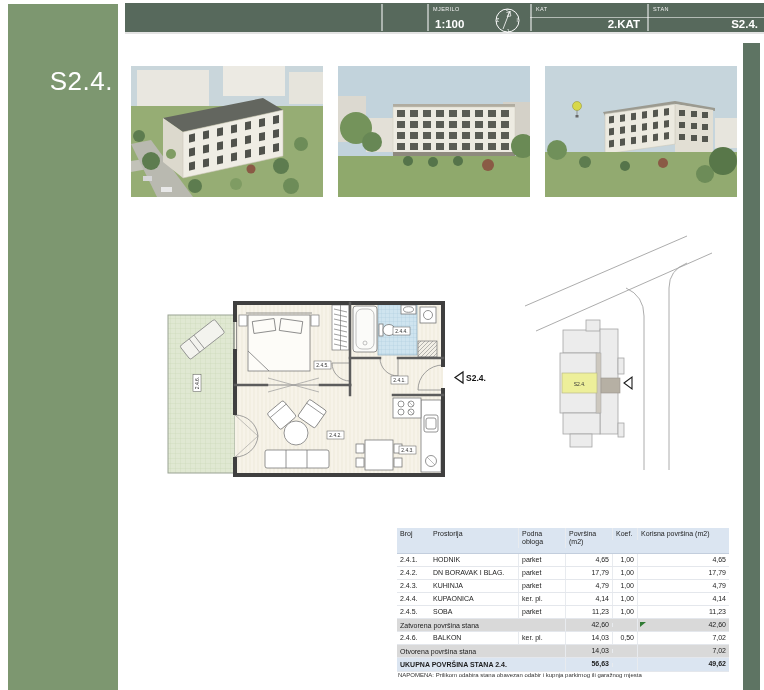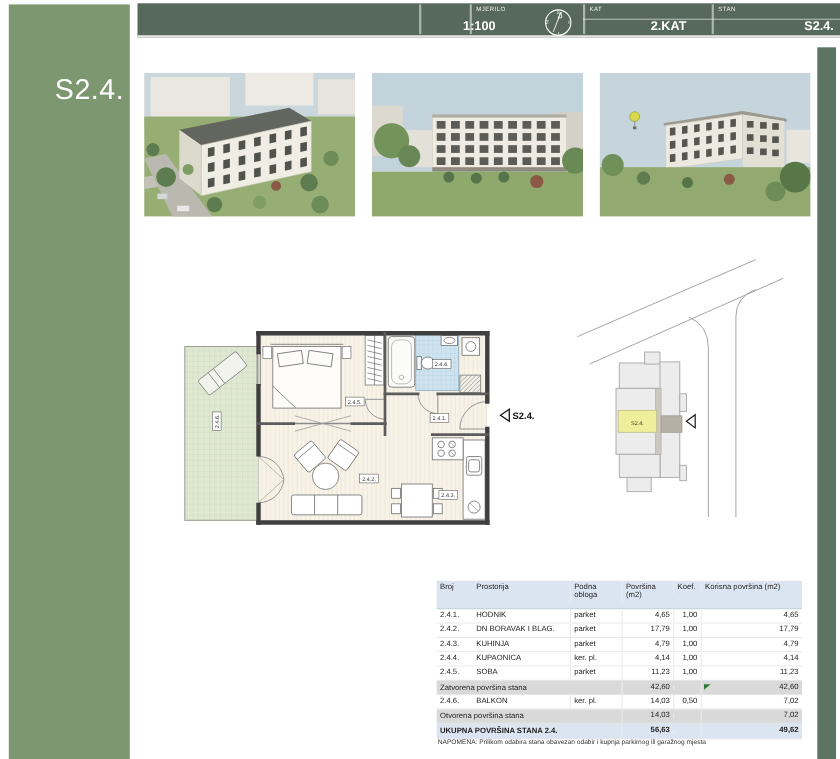--- a/index.html
+++ b/index.html
@@ -100,35 +100,35 @@
   <span class="unit-label">S2.4.</span>
 </div>
 
 <div class="abs titlebar">
   <div class="vdiv" style="left:256px"></div>
   <div class="vdiv" style="left:302px"></div>
   <div class="vdiv" style="left:405px"></div>
   <div class="vdiv" style="left:522px"></div>
 
   <span class="cell-label" style="left:308px">MJERILO</span>
-  <span class="cell-value" style="left:296px">1:100</span>
+  <span class="cell-value" style="left:310px">1:100</span>
 
   <svg class="abs" style="left:369px; top:4px" width="27" height="27" viewBox="0 0 27 27">
     <circle cx="13.5" cy="13.5" r="11.5" fill="none" stroke="#ffffff" stroke-width="1"></circle>
     <line x1="9" y1="22" x2="16" y2="4" stroke="#ffffff" stroke-width="0.8"></line>
     <polygon points="16,4 13.2,9.5 16.8,9.0" fill="none" stroke="#ffffff" stroke-width="0.7"></polygon>
     <text x="13.5" y="5.6" font-size="4.5" fill="#ffffff" text-anchor="middle">S</text>
     <text x="23.2" y="15" font-size="4.5" fill="#ffffff" text-anchor="middle">I</text>
     <text x="13.5" y="25.5" font-size="4.5" fill="#ffffff" text-anchor="middle">J</text>
     <text x="3.6" y="15" font-size="4.5" fill="#ffffff" text-anchor="middle">Z</text>
   </svg>
 
   <span class="cell-label" style="left:411px">KAT</span>
   <div class="midline" style="left:405px; width:117px"></div>
-  <span class="cell-value" style="right:140px">2.KAT</span>
+  <span class="cell-value" style="right:124px">2.KAT</span>
 
   <span class="cell-label" style="left:528px">STAN</span>
   <div class="midline" style="left:522px; right:0"></div>
   <span class="cell-value" style="right:6px">S2.4.</span>
 </div>
 
 <div class="abs rightbar"></div>
 
 <div class="abs photo" style="left:131px">
   <svg width="192" height="131" viewBox="0 0 192 131">

